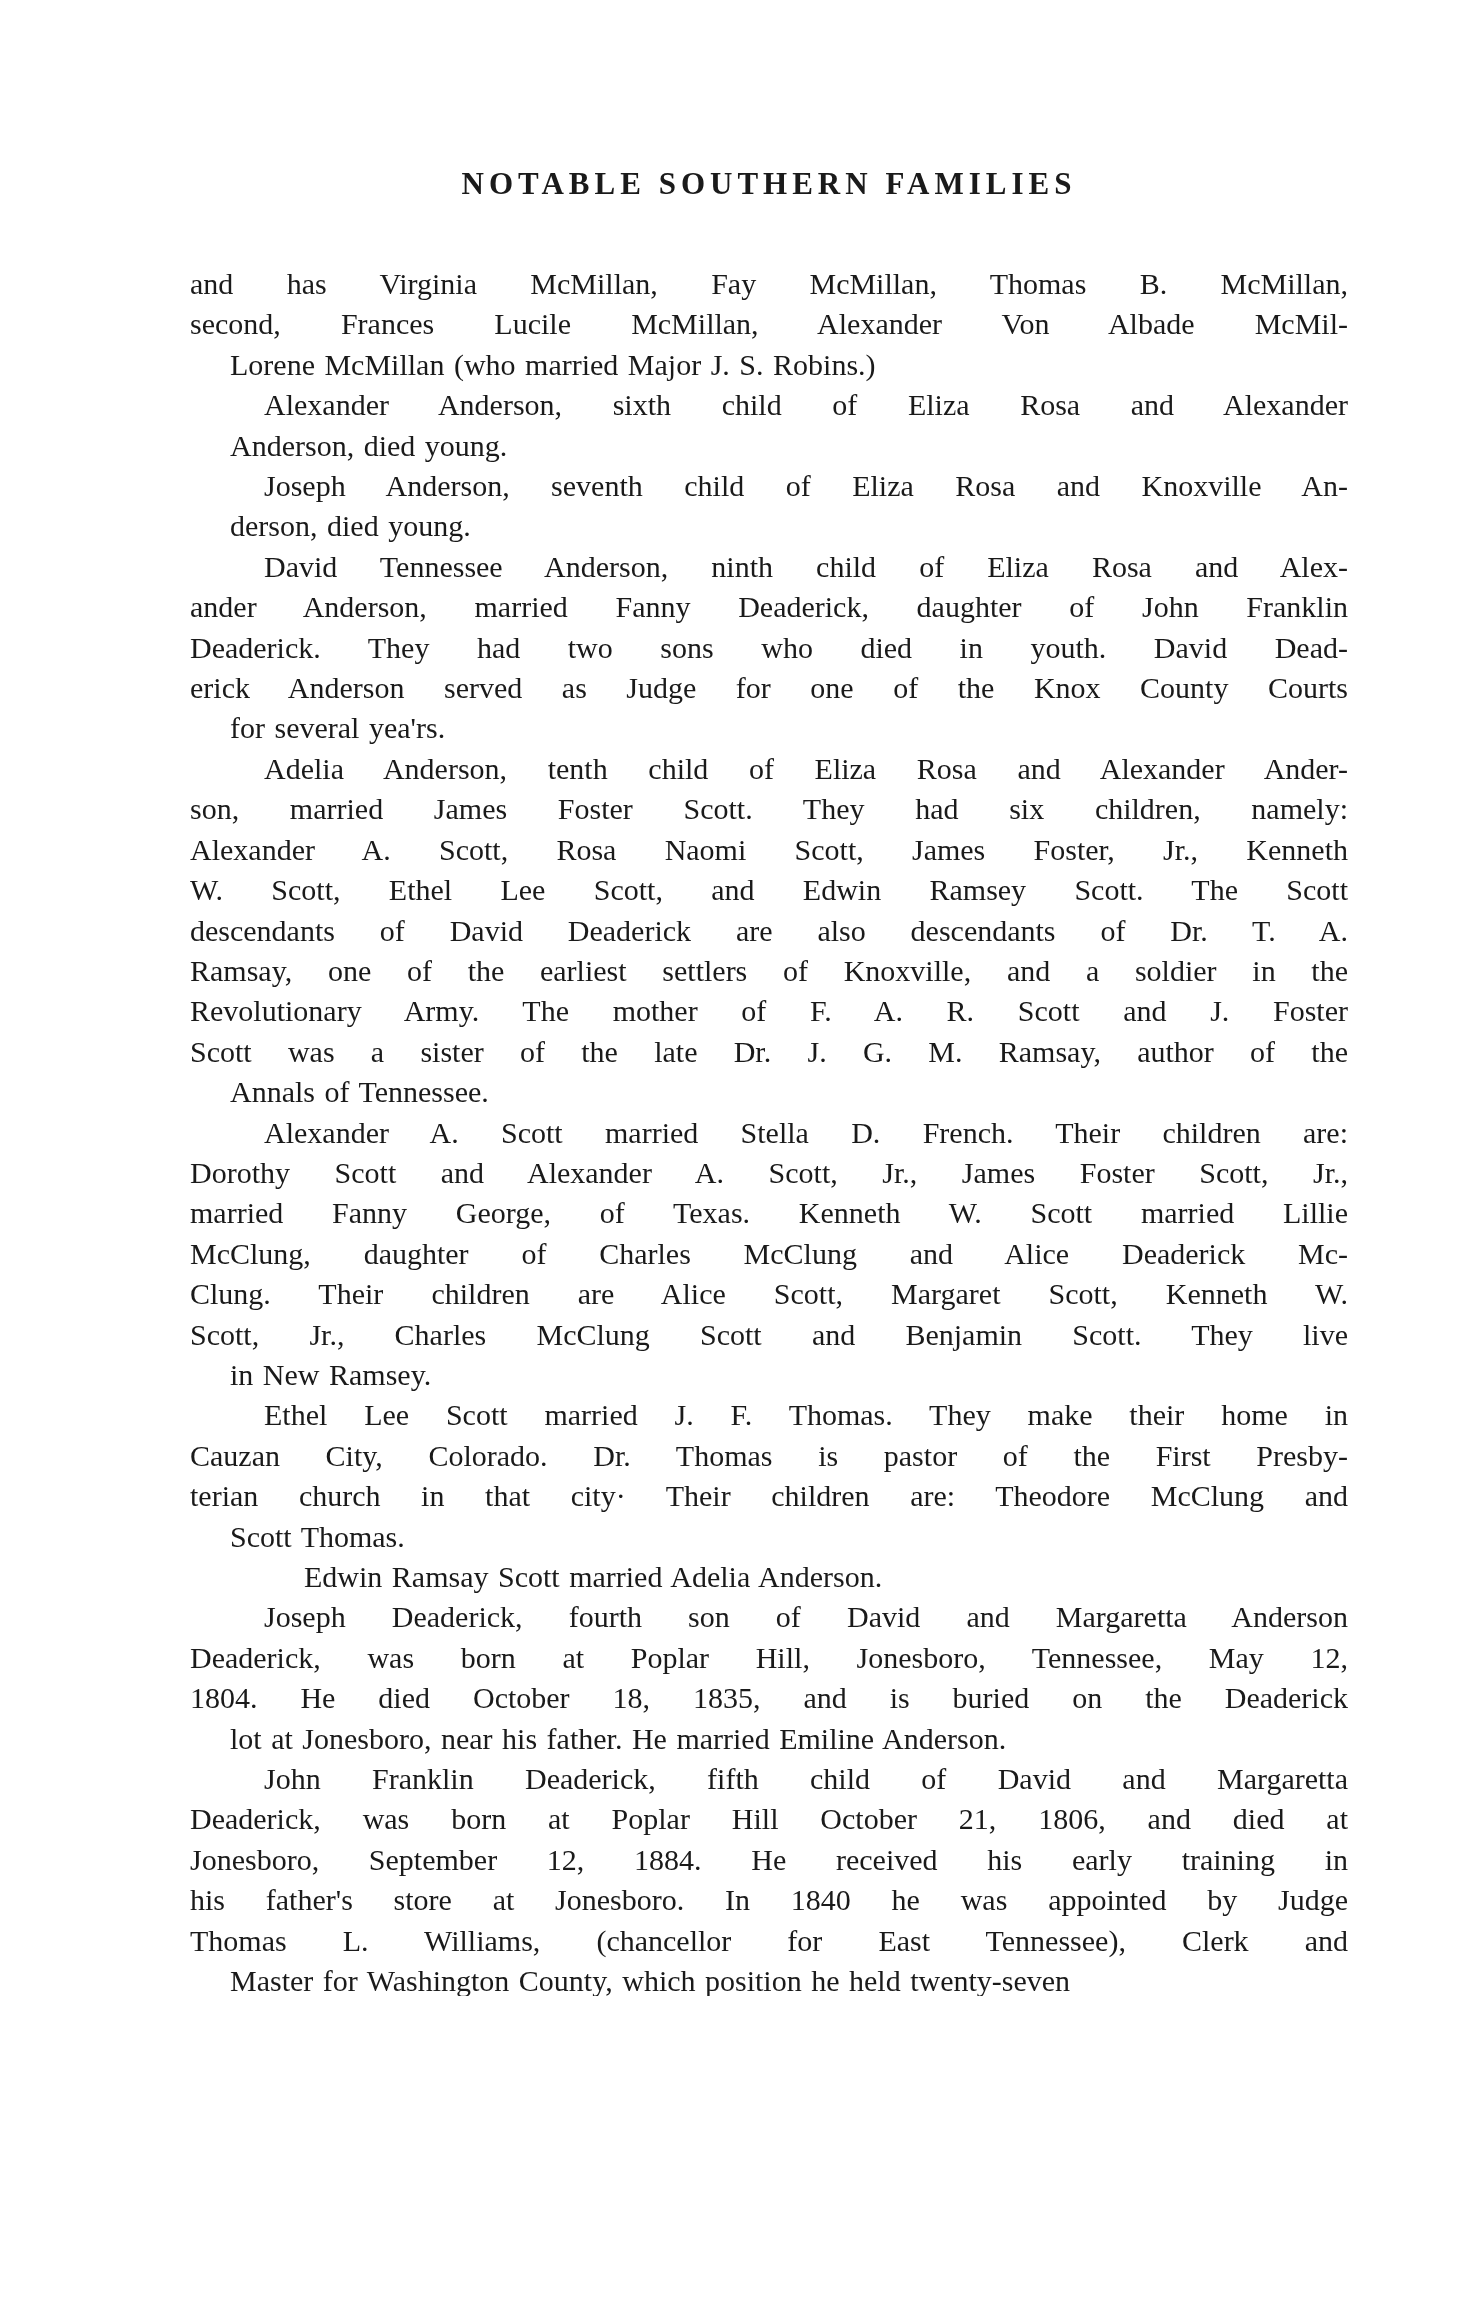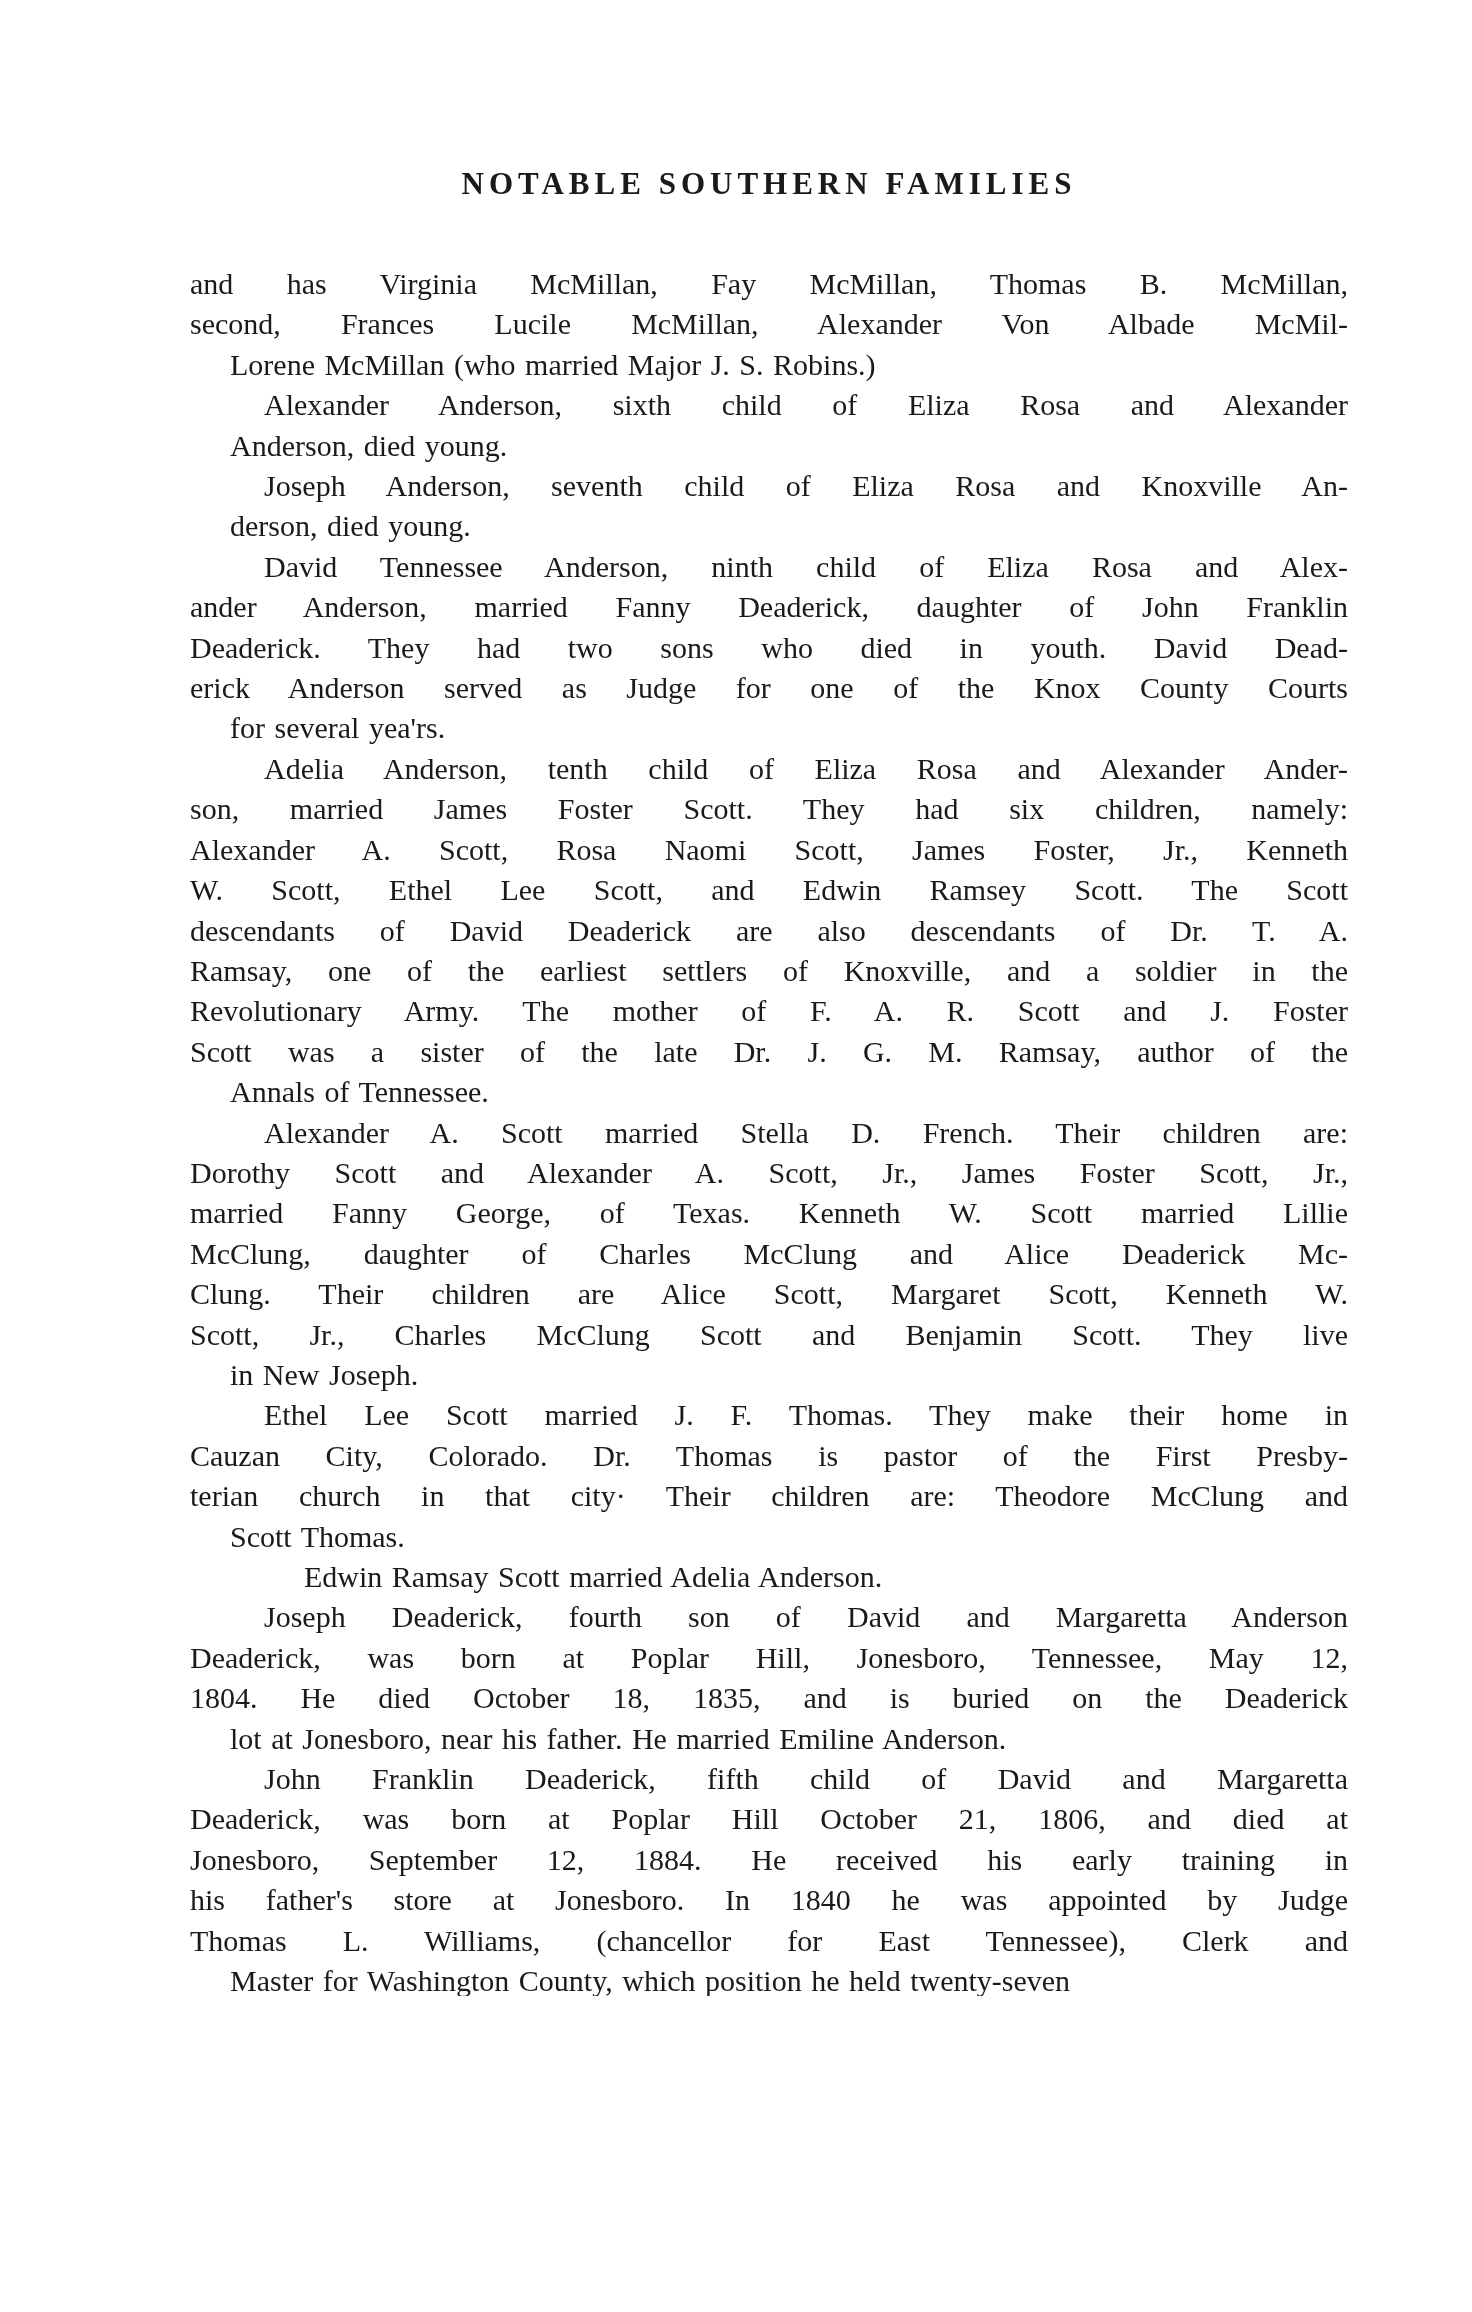--- a/index.html
+++ b/index.html
@@ -84,21 +84,21 @@
       <div class="line">Ramsay, one of the earliest settlers of Knoxville, and a soldier in the</div>
       <div class="line">Revolutionary Army.  The mother of F. A. R. Scott and J. Foster</div>
       <div class="line">Scott was a sister of the late Dr. J. G. M. Ramsay, author of the</div>
       <div class="line para-end">Annals of Tennessee.</div>
       <div class="line para-start">Alexander A. Scott married Stella D. French.  Their children are:</div>
       <div class="line">Dorothy Scott and Alexander A. Scott, Jr., James Foster Scott, Jr.,</div>
       <div class="line">married Fanny George, of Texas.  Kenneth W. Scott married Lillie</div>
       <div class="line">McClung, daughter of Charles McClung and Alice Deaderick Mc-</div>
       <div class="line">Clung.  Their children are Alice Scott, Margaret Scott, Kenneth W.</div>
       <div class="line">Scott, Jr., Charles McClung Scott and Benjamin Scott.  They live</div>
-      <div class="line para-end">in New Joseph.</div>
+      <div class="line para-end">in New Ramsey.</div>
       <div class="line para-start">Ethel Lee Scott married J. F. Thomas.  They make their home in</div>
       <div class="line">Cauzan City, Colorado.  Dr. Thomas is pastor of the First Presby-</div>
       <div class="line">terian church in that city·  Their children are:  Theodore McClung and</div>
       <div class="line para-end">Scott Thomas.</div>
       <div class="line para-start para-end">Edwin Ramsay Scott married Adelia Anderson.</div>
       <div class="line para-start">Joseph Deaderick, fourth son of David and Margaretta Anderson</div>
       <div class="line">Deaderick, was born at Poplar Hill, Jonesboro, Tennessee, May 12,</div>
       <div class="line">1804.  He died October 18, 1835, and is buried on the Deaderick</div>
       <div class="line para-end">lot at Jonesboro, near his father.  He married Emiline Anderson.</div>
       <div class="line para-start">John Franklin Deaderick, fifth child of David and Margaretta</div>

